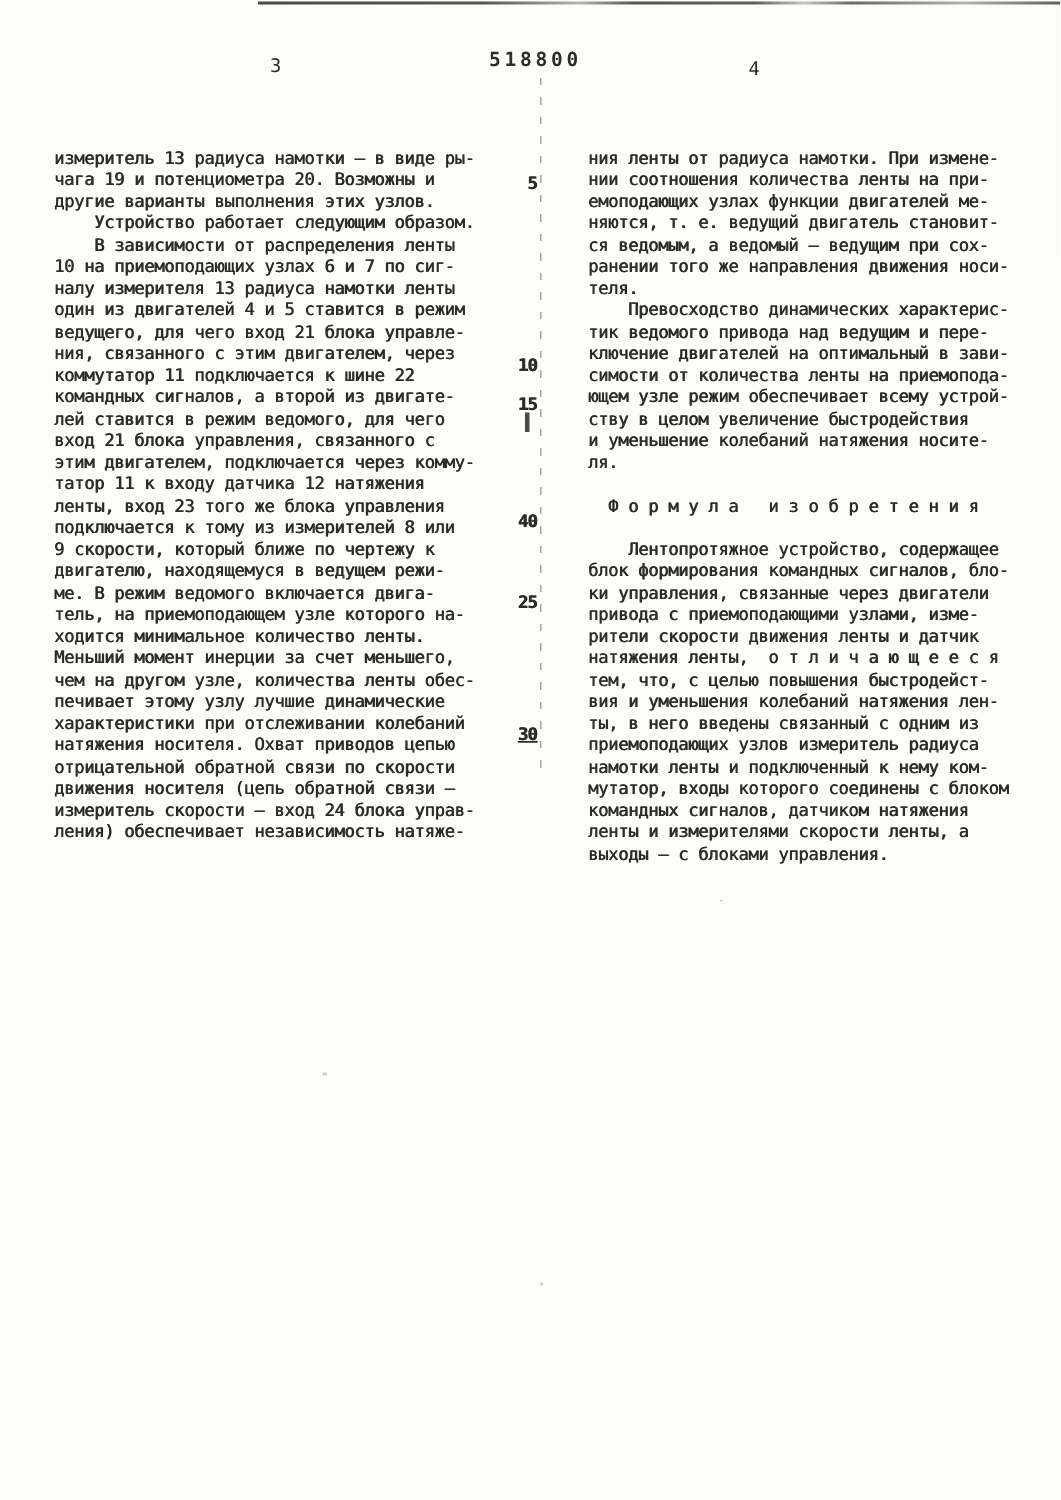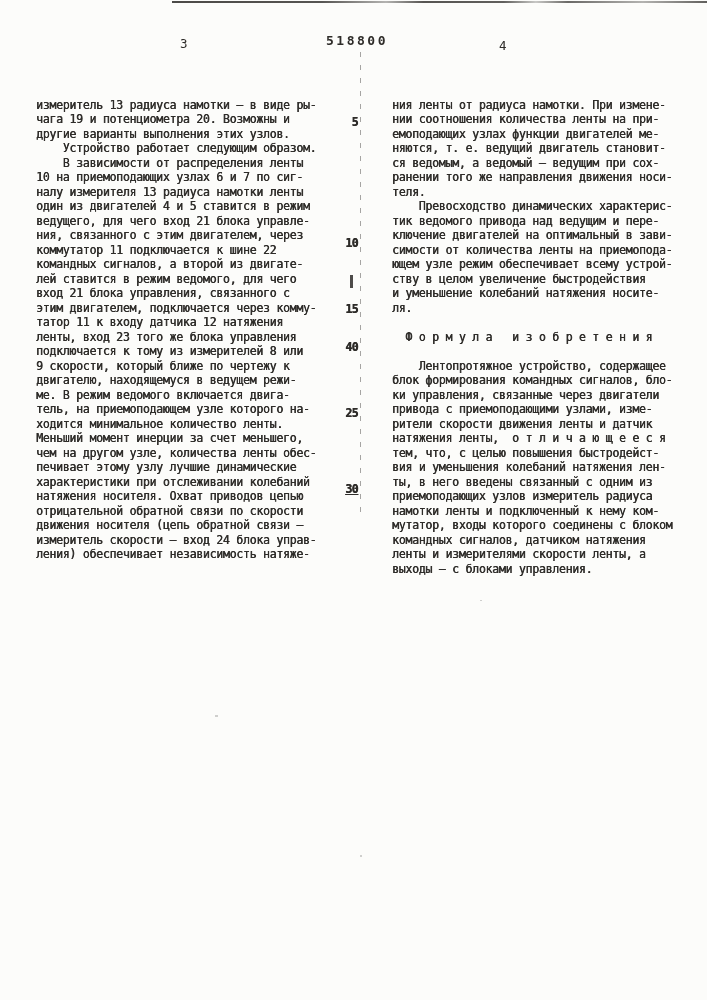--- a/index.html
+++ b/index.html
@@ -46,23 +46,23 @@
     background:var(--ink,#2e2c29);opacity:.85;
   }
 
   .gutter-num{
     position:absolute;left:332px;width:26px;text-align:right;
     font-size:11.5px;font-weight:bold;letter-spacing:-0.5px;
     text-shadow:0.5px 0 currentColor;
   }
   .gutter-num:nth-of-type(1){top:115px;}
   .gutter-num:nth-of-type(2){top:190px;margin-top:46px;}
-  .gutter-num:nth-of-type(3){top:262px;margin-top:40px;}
+  .gutter-num:nth-of-type(3){top:262px;}
   .gutter-num:nth-of-type(4){top:340px;}
-  .gutter-num:nth-of-type(5){top:406px;}
+  .gutter-num:nth-of-type(5){top:394px;}
   .gutter-num:nth-of-type(6){top:482px;text-decoration:underline;}
 
   
   .speck{position:absolute;background:rgba(70,70,70,.25);}
   .speck.s1{left:215px;top:715px;width:3px;height:2px;}
   .speck.s2{left:360px;top:855px;width:2px;height:2px;}
   .speck.s3{left:480px;top:600px;width:2px;height:1px;}
 </style>
 </head>
 <body>

